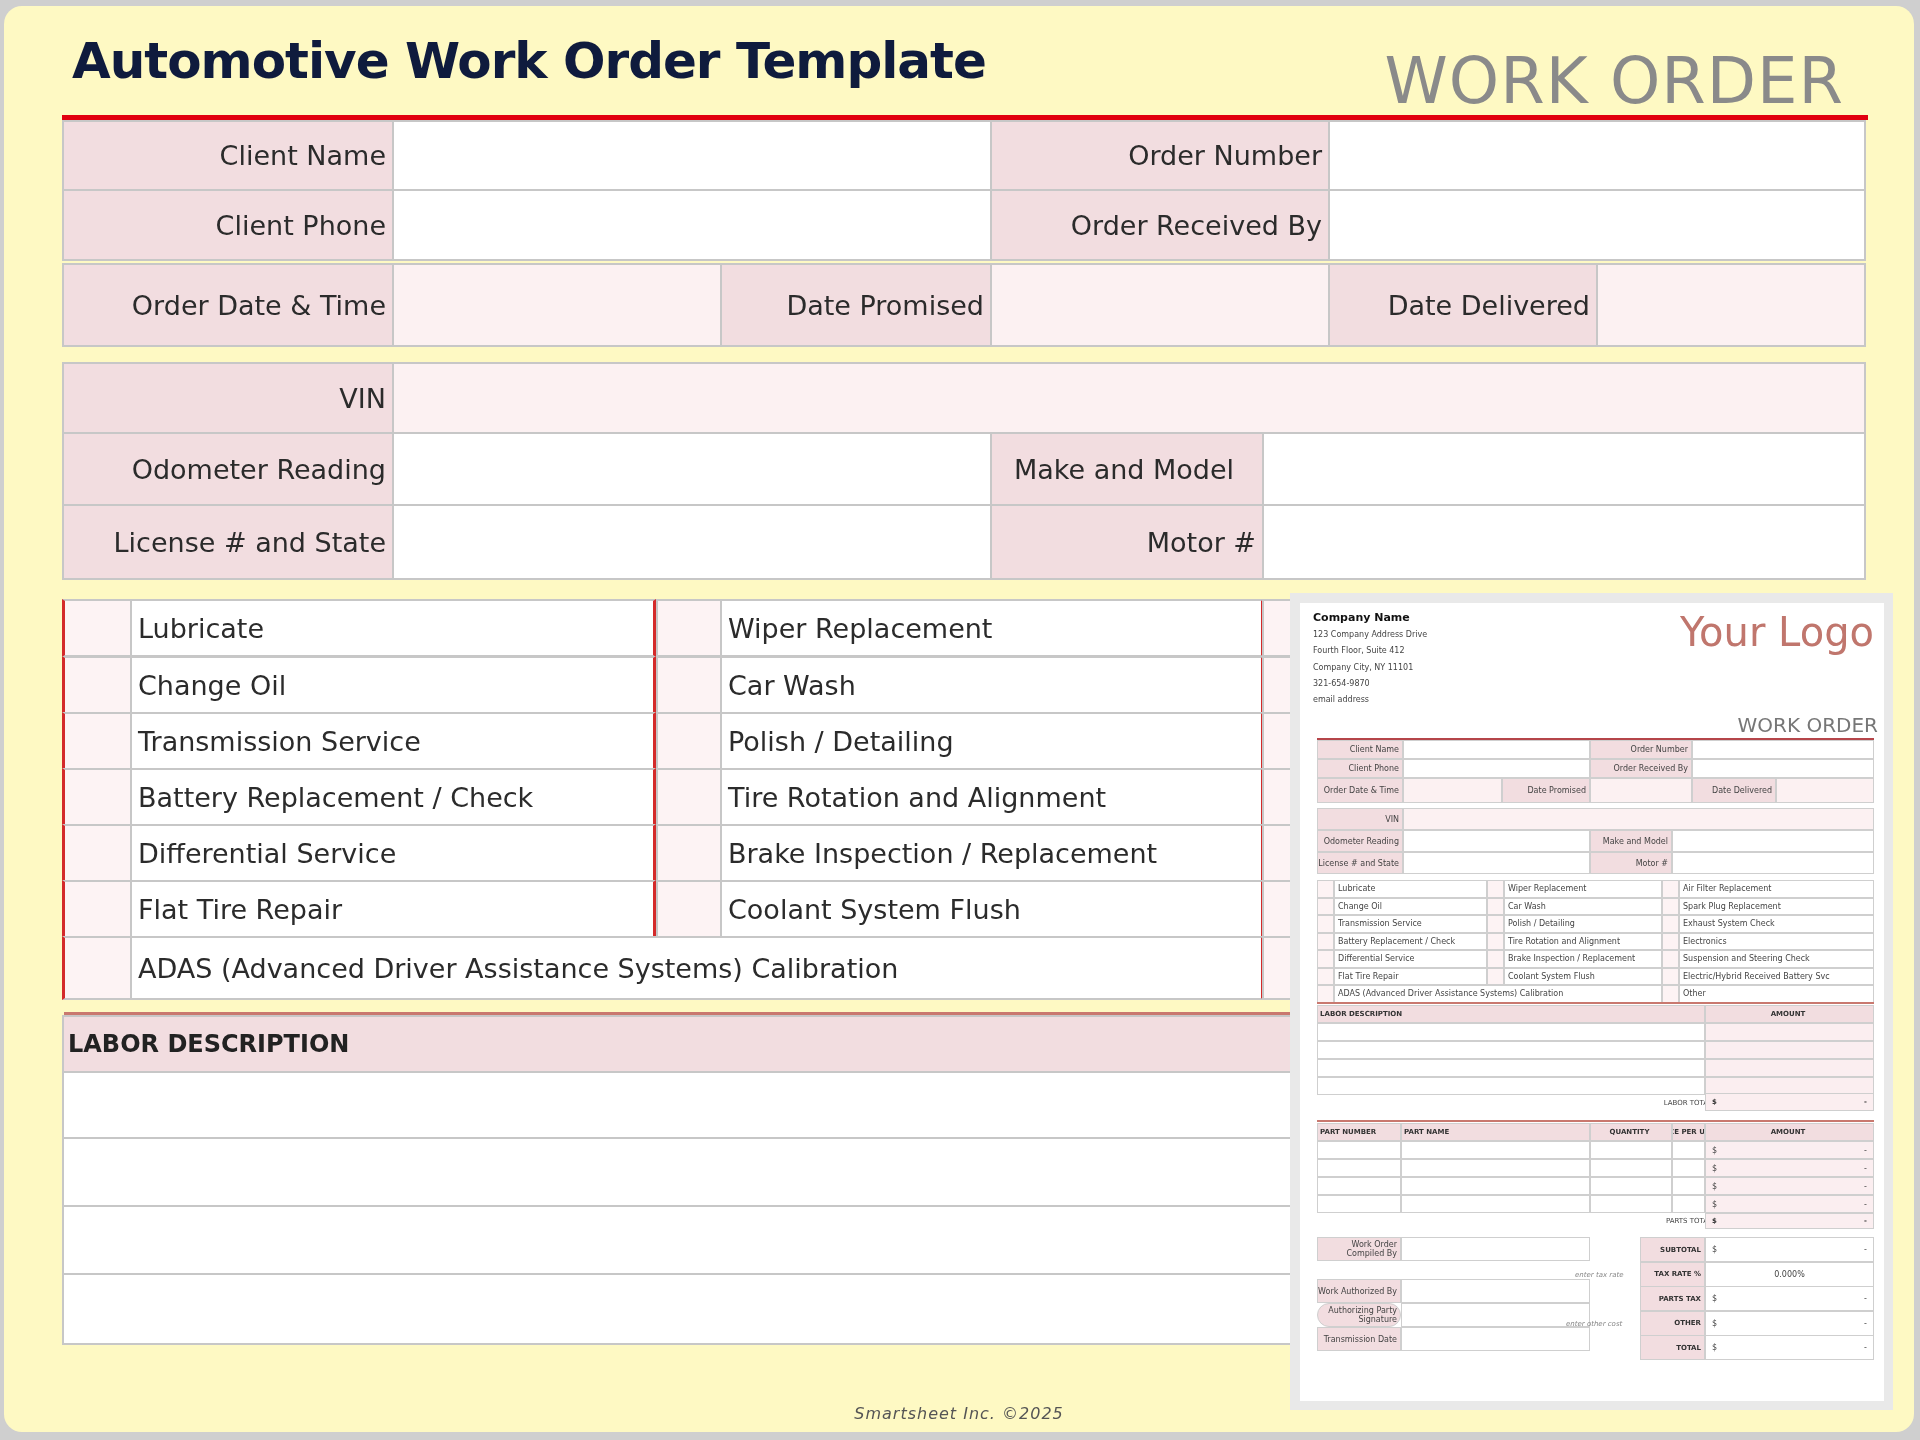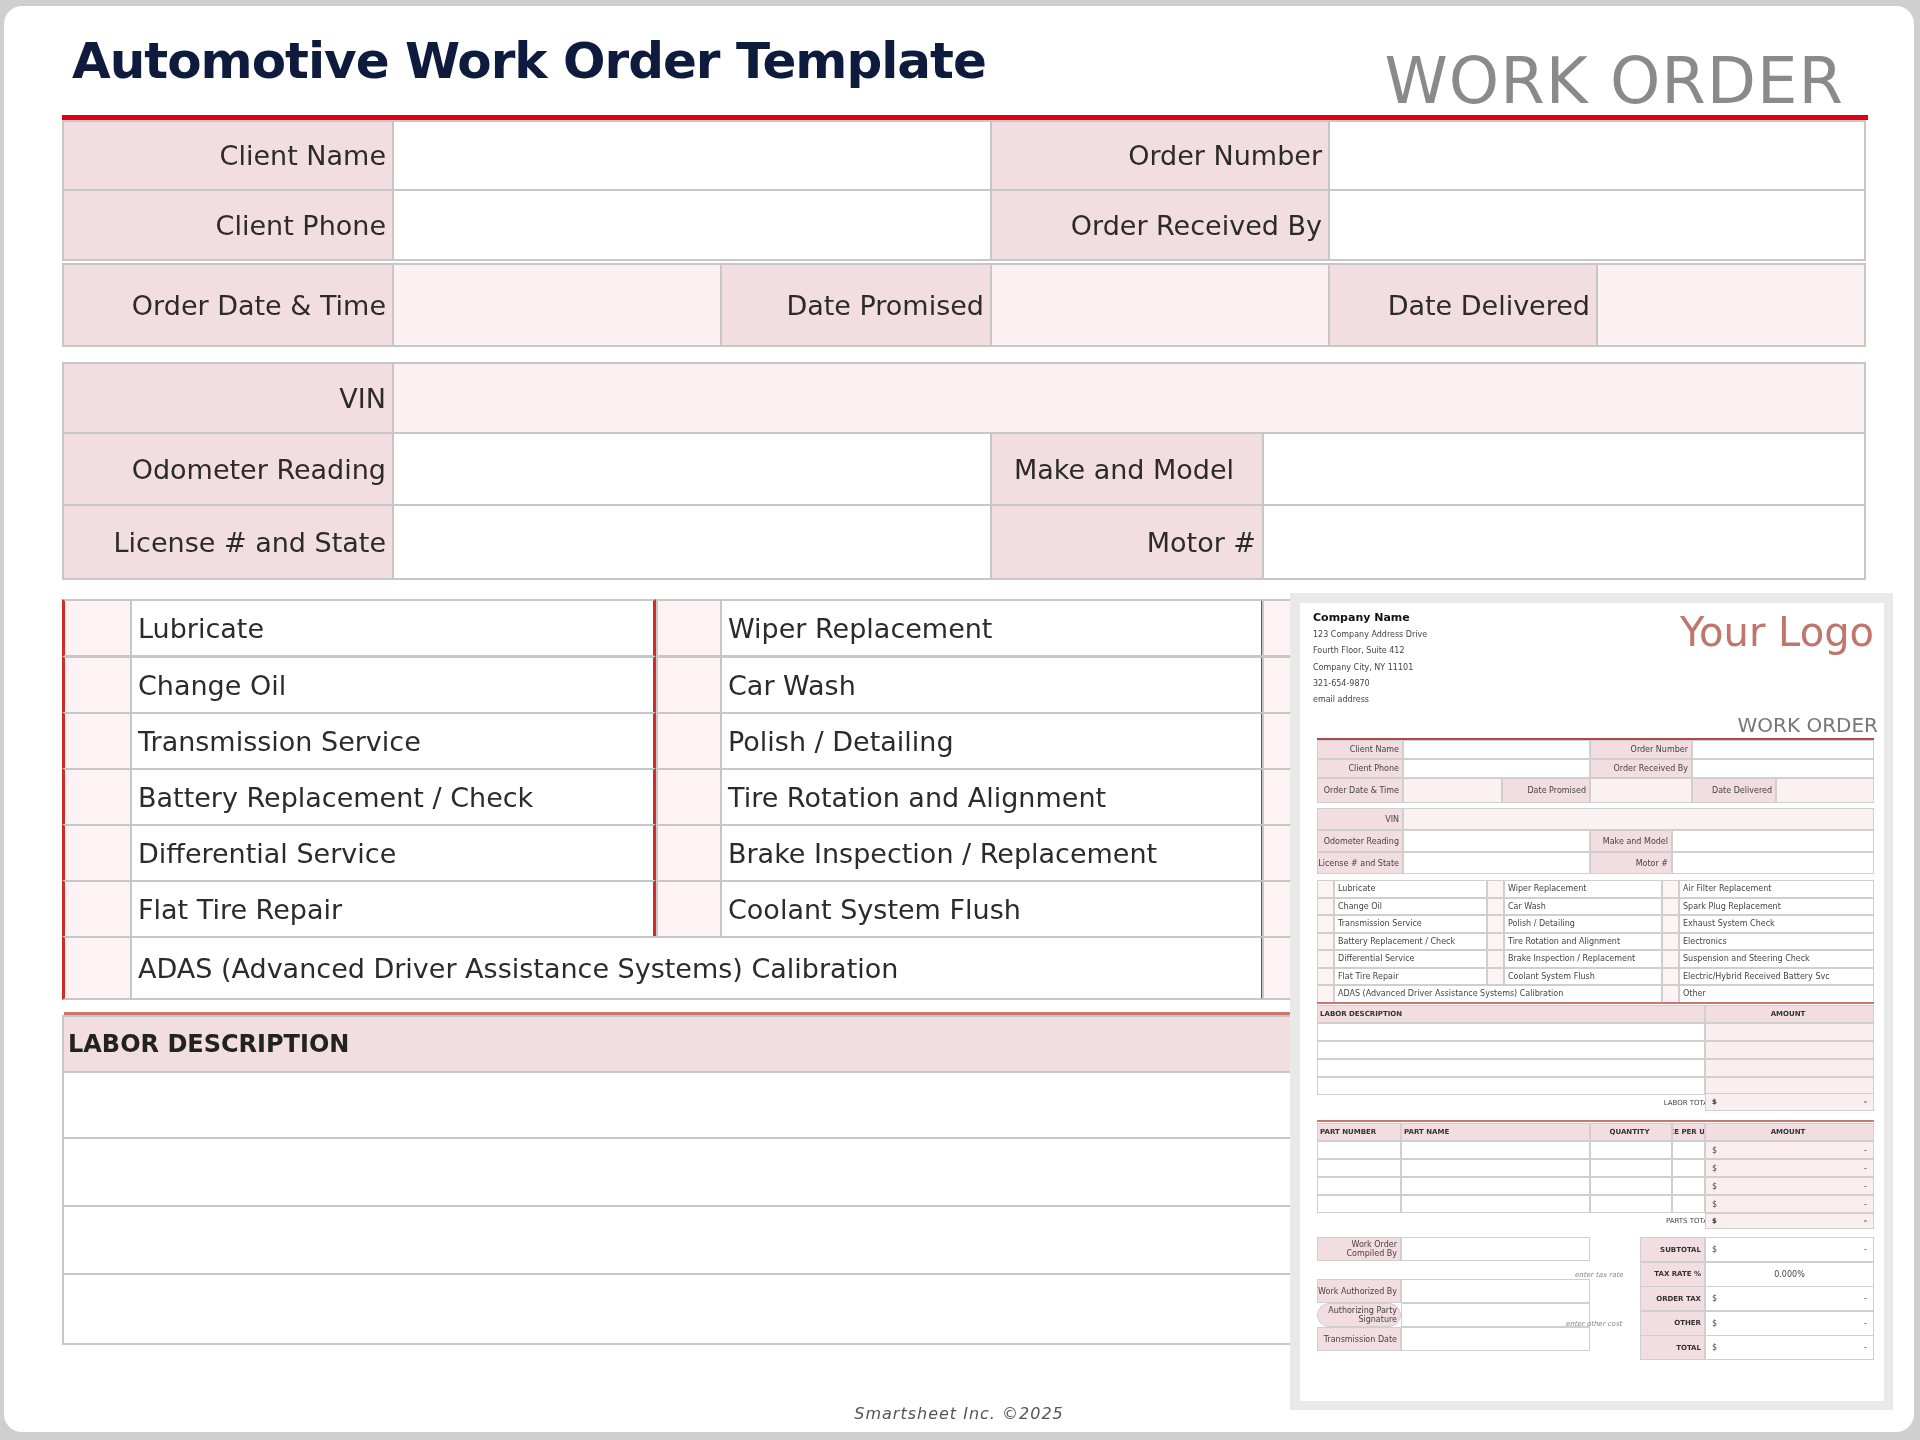--- a/index.html
+++ b/index.html
@@ -1,18 +1,18 @@
 <!DOCTYPE html>
 <html><head>
 <meta charset="utf-8">
 <style>
   * { box-sizing: border-box; margin: 0; padding: 0; }
   html, body { width: 1920px; height: 1440px; overflow: hidden; }
   body { background: #cfcfcf; font-family: "DejaVu Sans", sans-serif; position: relative; }
-  .page { position: absolute; left: 4px; top: 6px; width: 1910px; height: 1426px; background: #ffffff; border-radius: 18px; }
+  .page { position: absolute; left: 4px; top: 6px; width: 1910px; height: 1426px; background: #fef9c3; border-radius: 18px; }
   .title { position: absolute; left: 68px; top: 26px; font-size: 50px; font-weight: bold; color: #0f1b3d; letter-spacing: -1px; font-family: "DejaVu Sans", sans-serif; }
   .wo-big { position: absolute; right: 70px; top: 38px; font-size: 64px; color: #8a8a8a; letter-spacing: 1px; font-family: "DejaVu Sans", sans-serif; font-weight: normal; }
   .redline { position: absolute; left: 58px; top: 109px; width: 1806px; height: 5px; background: #e1000f; }
   .cell { position: absolute; border: 2px solid #c7c7c7; font-size: 27px; color: #2b2b2b; display: flex; align-items: center; }
   .lbl { background: #f2dde0; justify-content: flex-end; padding-right: 6px; }
   .val { background: #fff; }
   .val.tint { background: #fcf1f2; }
   .chk { background: #fdf3f4; }
   .item { background: #fff; padding-left: 6px; }
   .rl { border-left: 3px solid #d42a2a !important; }
@@ -256,21 +256,21 @@
         <div class="tc tv" style="left:101px;top:700px;width:189px;height:24px;"></div>
         <div class="tc tl" style="left:17px;top:724px;width:84px;height:24px;">Transmission Date</div>
         <div class="tc tv" style="left:101px;top:724px;width:189px;height:24px;"></div>
         <div class="tc tl tb" style="left:340px;top:634px;width:65px;height:25px;">SUBTOTAL</div>
         <div class="tc tam" style="left:405px;top:634px;width:169px;height:25px;background:#fff;">
           <span>$</span>
           <span>-</span>
         </div>
         <div class="tc tl tb" style="left:340px;top:658.5px;width:65px;height:25px;">TAX RATE %</div>
         <div class="tc tv" style="left:405px;top:658.5px;width:169px;height:25px;justify-content:center;">0.000%</div>
-        <div class="tc tl tb" style="left:340px;top:683px;width:65px;height:25px;">ORDER TAX</div>
+        <div class="tc tl tb" style="left:340px;top:683px;width:65px;height:25px;">PARTS TAX</div>
         <div class="tc tam" style="left:405px;top:683px;width:169px;height:25px;background:#fff;">
           <span>$</span>
           <span>-</span>
         </div>
         <div class="tc tl tb" style="left:340px;top:707.5px;width:65px;height:25px;">OTHER</div>
         <div class="tc tam" style="left:405px;top:707.5px;width:169px;height:25px;background:#fff;">
           <span>$</span>
           <span>-</span>
         </div>
         <div class="tc tl tb" style="left:340px;top:732px;width:65px;height:25px;">TOTAL</div>

